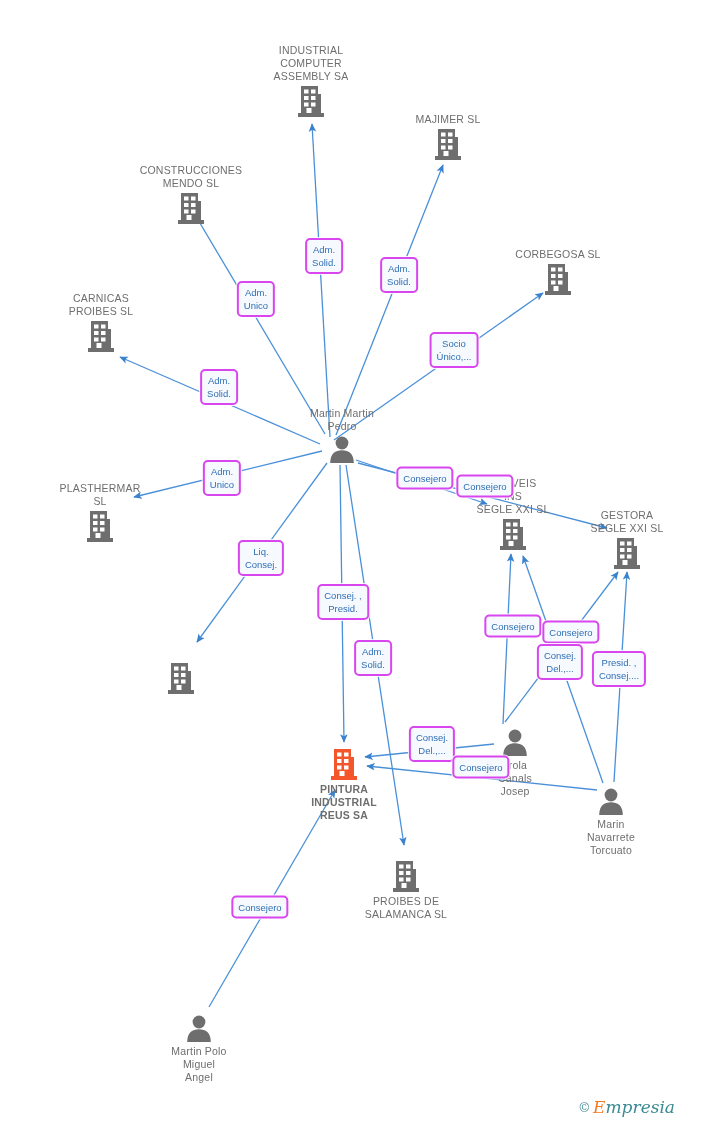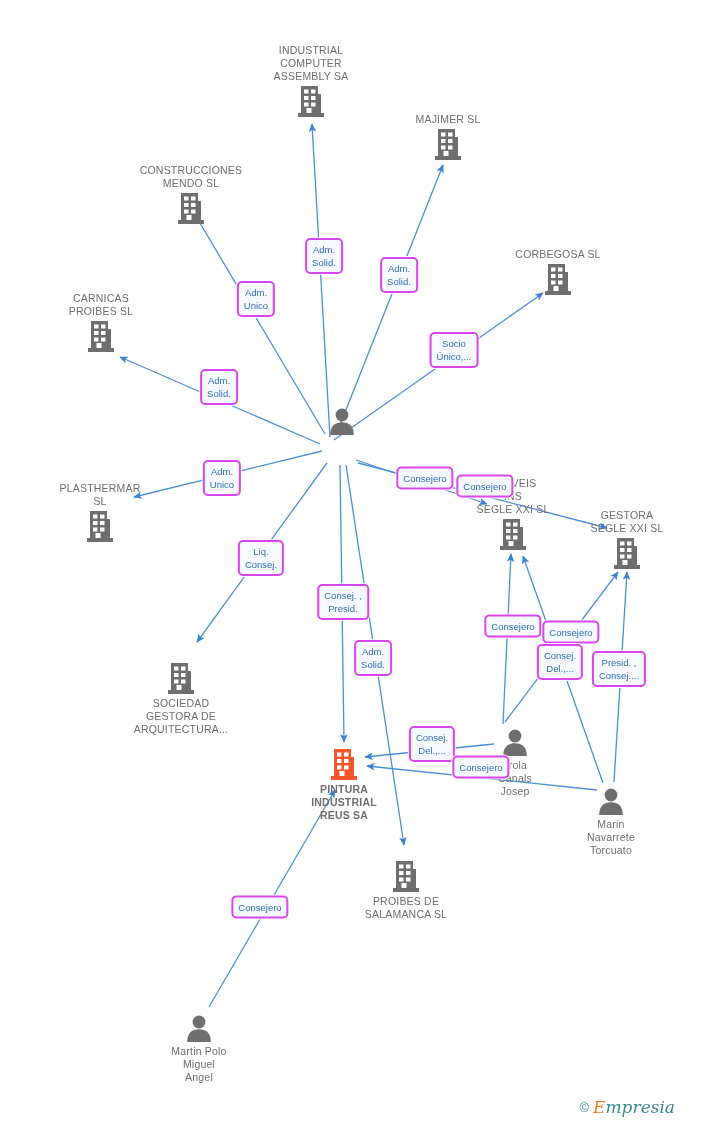--- a/index.html
+++ b/index.html
@@ -200,20 +200,22 @@
             <rect x="7" y="4.5" width="4.5" height="4" fill="#ffffff"></rect>
             <rect x="14" y="4.5" width="4.5" height="4" fill="#ffffff"></rect>
             <rect x="7" y="11" width="4.5" height="4" fill="#ffffff"></rect>
             <rect x="14" y="11" width="4.5" height="4" fill="#ffffff"></rect>
             <rect x="7" y="17.5" width="4.5" height="4" fill="#ffffff"></rect>
             <rect x="14" y="17.5" width="4.5" height="4" fill="#ffffff"></rect>
             <rect x="9.5" y="23" width="5" height="5" fill="#ffffff"></rect>
           </svg></span>
       </div>
       <div class="node caption-above" style="left: 342px; top: 407px;">
+        <span class="caption">Martin Martin
+Pedro</span>
         <span class="glyph"><svg width="30" height="30" viewBox="0 0 30 30" xmlns="http://www.w3.org/2000/svg">
             <circle cx="15" cy="8" r="6.4" fill="#6e6e6e"></circle>
             <path d="M3.2,28 C3.2,18.6 8.4,15.2 15,15.2 C21.6,15.2 26.8,18.6 26.8,28 Z" fill="#6e6e6e"></path>
           </svg></span>
       </div>
       <div class="node caption-above" style="left: 100px; top: 482px;">
         <span class="caption">PLASTHERMAR
 SL</span>
         <span class="glyph"><svg width="28" height="34" viewBox="0 0 28 34" xmlns="http://www.w3.org/2000/svg">
             <rect x="4" y="1" width="17" height="27" fill="#6e6e6e"></rect>
@@ -267,23 +269,20 @@
             <rect x="20" y="9" width="4" height="19" fill="#6e6e6e"></rect>
             <rect x="1" y="28" width="26" height="4" fill="#6e6e6e"></rect>
             <rect x="7" y="4.5" width="4.5" height="4" fill="#ffffff"></rect>
             <rect x="14" y="4.5" width="4.5" height="4" fill="#ffffff"></rect>
             <rect x="7" y="11" width="4.5" height="4" fill="#ffffff"></rect>
             <rect x="14" y="11" width="4.5" height="4" fill="#ffffff"></rect>
             <rect x="7" y="17.5" width="4.5" height="4" fill="#ffffff"></rect>
             <rect x="14" y="17.5" width="4.5" height="4" fill="#ffffff"></rect>
             <rect x="9.5" y="23" width="5" height="5" fill="#ffffff"></rect>
           </svg></span>
-        <span class="caption">SOCIEDAD
-GESTORA DE
-ARQUITECTURA...</span>
       </div>
       <div class="node" style="left: 515px; top: 728px;">
         <span class="glyph"><svg width="30" height="30" viewBox="0 0 30 30" xmlns="http://www.w3.org/2000/svg">
             <circle cx="15" cy="8" r="6.4" fill="#6e6e6e"></circle>
             <path d="M3.2,28 C3.2,18.6 8.4,15.2 15,15.2 C21.6,15.2 26.8,18.6 26.8,28 Z" fill="#6e6e6e"></path>
           </svg></span>
         <span class="caption">erola
 Canals
 Josep</span>
       </div>

